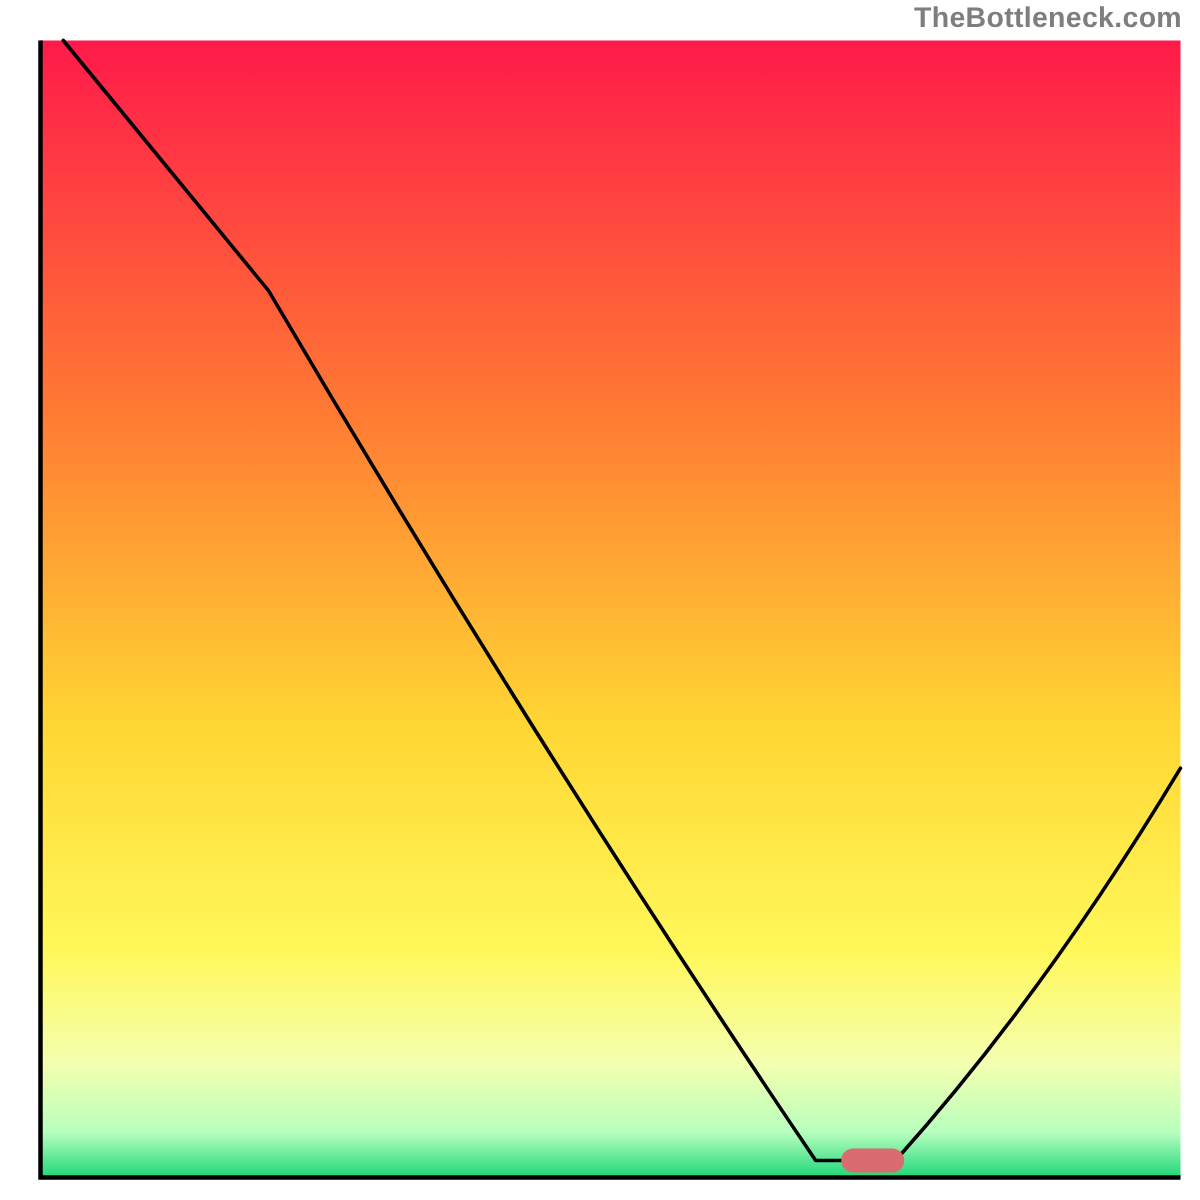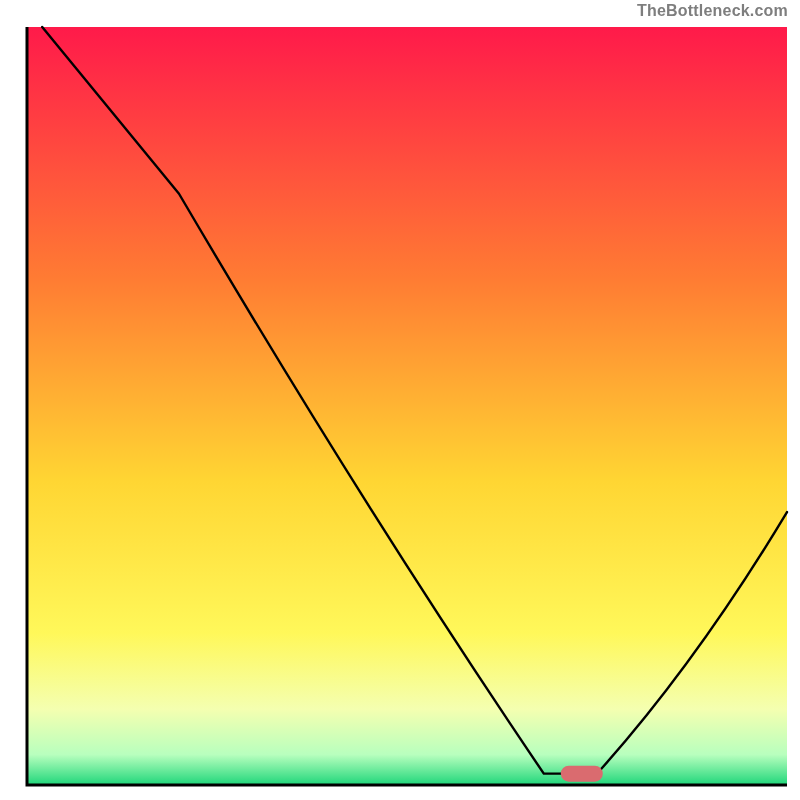--- a/index.html
+++ b/index.html
@@ -13,21 +13,21 @@
   }
   .stage {
     position: relative;
     width: 800px;
     height: 800px;
   }
   .watermark {
     position: absolute;
     top: 2px;
     right: 12px;
-    font-size: 16px;
+    font-size: 19px;
     font-weight: 600;
     color: #7e7e7e;
     letter-spacing: 0.2px;
   }
   svg {
     display: block;
   }
 </style>
 </head>
 <body>

